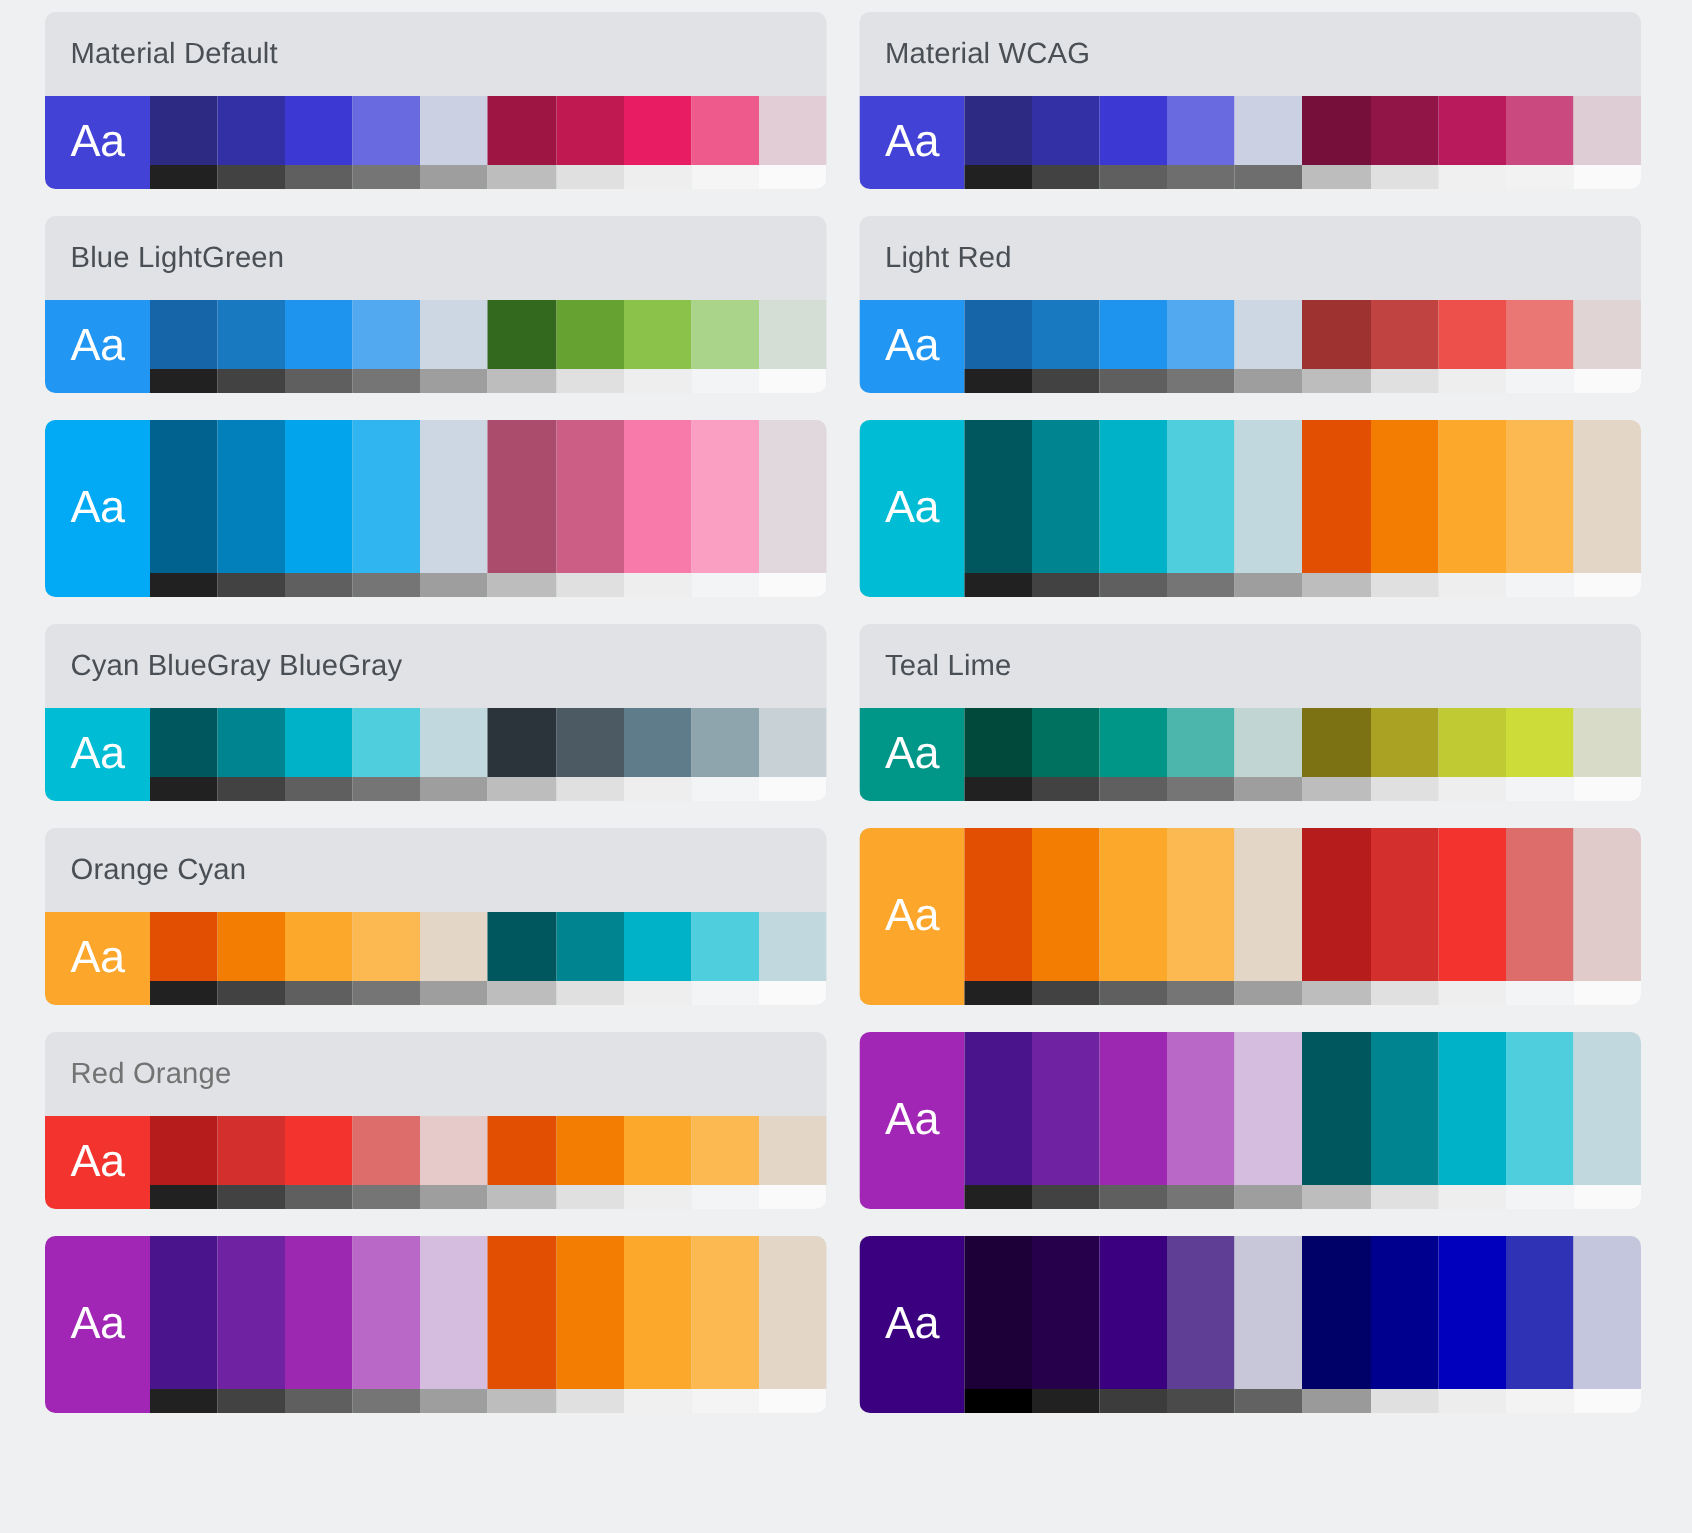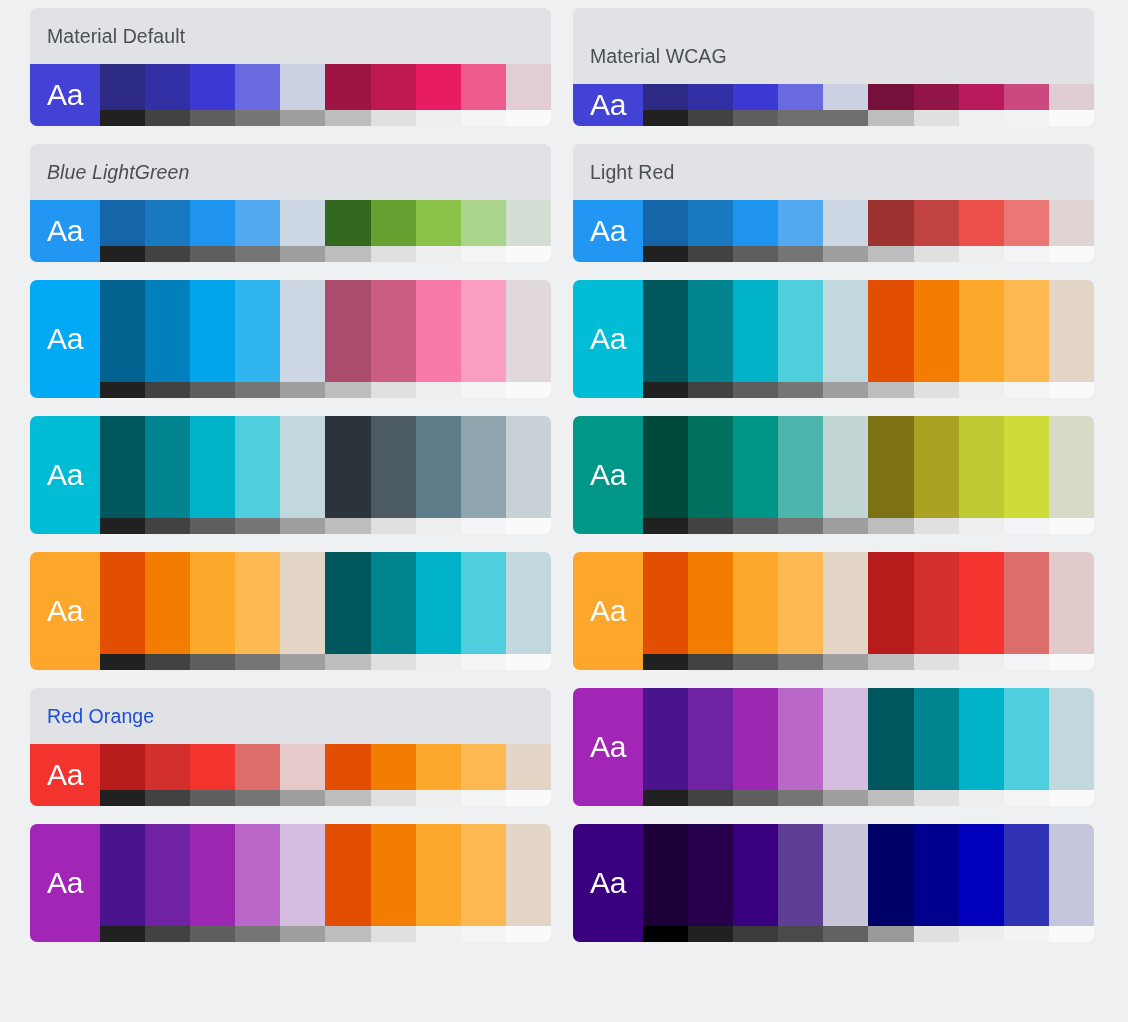--- a/index.html
+++ b/index.html
@@ -149,21 +149,21 @@
               <div class="ramp-bot" style="background: rgb(245, 245, 245);"></div>
             </div>
             <div class="ramp-col">
               <div class="ramp-top" style="background: rgb(226, 205, 214);"></div>
               <div class="ramp-bot" style="background: rgb(250, 250, 250);"></div>
             </div>
           </div>
         </div>
       </div>
       <div class="swatch-card" style="background: rgb(224, 226, 229);">
-        <div class="swatch-name" style="color: rgb(74, 79, 85); margin-top: 20px;">Material WCAG</div>
+        <div class="swatch-name" style="color: rgb(74, 79, 85);">Material WCAG</div>
         <div class="swatch-strip">
           <div class="aa-cell" style="background: rgb(66, 66, 214);">Aa</div>
           <div class="ramp">
             <div class="ramp-col">
               <div class="ramp-top" style="background: rgb(44, 42, 130);"></div>
               <div class="ramp-bot" style="background: rgb(33, 33, 33);"></div>
             </div>
             <div class="ramp-col">
               <div class="ramp-top" style="background: rgb(51, 48, 165);"></div>
               <div class="ramp-bot" style="background: rgb(66, 66, 66);"></div>
@@ -197,21 +197,21 @@
               <div class="ramp-bot" style="background: rgb(242, 242, 242);"></div>
             </div>
             <div class="ramp-col">
               <div class="ramp-top" style="background: rgb(223, 205, 213);"></div>
               <div class="ramp-bot" style="background: rgb(250, 250, 250);"></div>
             </div>
           </div>
         </div>
       </div>
       <div class="swatch-card" style="background: rgb(224, 226, 229);">
-        <div class="swatch-name" style="color: rgb(74, 79, 85); font-style: italic;">Blue LightGreen</div>
+        <div class="swatch-name" style="color: rgb(74, 79, 85);">Blue LightGreen</div>
         <div class="swatch-strip">
           <div class="aa-cell" style="background: rgb(33, 150, 243);">Aa</div>
           <div class="ramp">
             <div class="ramp-col">
               <div class="ramp-top" style="background: rgb(21, 101, 168);"></div>
               <div class="ramp-bot" style="background: rgb(33, 33, 33);"></div>
             </div>
             <div class="ramp-col">
               <div class="ramp-top" style="background: rgb(24, 121, 192);"></div>
               <div class="ramp-bot" style="background: rgb(66, 66, 66);"></div>
@@ -387,20 +387,21 @@
               <div class="ramp-bot" style="background: rgb(242, 244, 245);"></div>
             </div>
             <div class="ramp-col">
               <div class="ramp-top" style="background: rgb(227, 214, 198);"></div>
               <div class="ramp-bot" style="background: rgb(250, 250, 250);"></div>
             </div>
           </div>
         </div>
       </div>
       <div class="swatch-card" style="background: rgb(224, 226, 229);">
+        <div class="swatch-name" style="color: rgb(74, 79, 85);">Cyan BlueGray BlueGray</div>
         <div class="swatch-strip">
           <div class="aa-cell" style="background: rgb(0, 188, 212);">Aa</div>
           <div class="ramp">
             <div class="ramp-col">
               <div class="ramp-top" style="background: rgb(0, 87, 93);"></div>
               <div class="ramp-bot" style="background: rgb(33, 33, 33);"></div>
             </div>
             <div class="ramp-col">
               <div class="ramp-top" style="background: rgb(0, 132, 143);"></div>
               <div class="ramp-bot" style="background: rgb(66, 66, 66);"></div>
@@ -434,20 +435,21 @@
               <div class="ramp-bot" style="background: rgb(242, 244, 245);"></div>
             </div>
             <div class="ramp-col">
               <div class="ramp-top" style="background: rgb(200, 210, 214);"></div>
               <div class="ramp-bot" style="background: rgb(250, 250, 250);"></div>
             </div>
           </div>
         </div>
       </div>
       <div class="swatch-card" style="background: rgb(224, 226, 229);">
+        <div class="swatch-name" style="color: rgb(74, 79, 85);">Teal Lime</div>
         <div class="swatch-strip">
           <div class="aa-cell" style="background: rgb(0, 150, 136);">Aa</div>
           <div class="ramp">
             <div class="ramp-col">
               <div class="ramp-top" style="background: rgb(0, 73, 59);"></div>
               <div class="ramp-bot" style="background: rgb(33, 33, 33);"></div>
             </div>
             <div class="ramp-col">
               <div class="ramp-top" style="background: rgb(0, 113, 95);"></div>
               <div class="ramp-bot" style="background: rgb(66, 66, 66);"></div>
@@ -481,20 +483,21 @@
               <div class="ramp-bot" style="background: rgb(242, 244, 245);"></div>
             </div>
             <div class="ramp-col">
               <div class="ramp-top" style="background: rgb(217, 219, 201);"></div>
               <div class="ramp-bot" style="background: rgb(250, 250, 250);"></div>
             </div>
           </div>
         </div>
       </div>
       <div class="swatch-card" style="background: rgb(224, 226, 229);">
+        <div class="swatch-name" style="color: rgb(74, 79, 85);">Orange Cyan</div>
         <div class="swatch-strip">
           <div class="aa-cell" style="background: rgb(252, 167, 43);">Aa</div>
           <div class="ramp">
             <div class="ramp-col">
               <div class="ramp-top" style="background: rgb(226, 79, 2);"></div>
               <div class="ramp-bot" style="background: rgb(33, 33, 33);"></div>
             </div>
             <div class="ramp-col">
               <div class="ramp-top" style="background: rgb(242, 125, 2);"></div>
               <div class="ramp-bot" style="background: rgb(66, 66, 66);"></div>
@@ -575,21 +578,21 @@
               <div class="ramp-bot" style="background: rgb(242, 244, 245);"></div>
             </div>
             <div class="ramp-col">
               <div class="ramp-top" style="background: rgb(224, 203, 202);"></div>
               <div class="ramp-bot" style="background: rgb(250, 250, 250);"></div>
             </div>
           </div>
         </div>
       </div>
       <div class="swatch-card" style="background: rgb(224, 226, 229);">
-        <div class="swatch-name" style="color: #1d4ed8; text-align: right;">Red Orange</div>
+        <div class="swatch-name" style="color: #737373; text-align: right;">Red Orange</div>
         <div class="swatch-strip">
           <div class="aa-cell" style="background: rgb(242, 51, 46);">Aa</div>
           <div class="ramp">
             <div class="ramp-col">
               <div class="ramp-top" style="background: rgb(181, 28, 27);"></div>
               <div class="ramp-bot" style="background: rgb(33, 33, 33);"></div>
             </div>
             <div class="ramp-col">
               <div class="ramp-top" style="background: rgb(211, 47, 45);"></div>
               <div class="ramp-bot" style="background: rgb(66, 66, 66);"></div>

